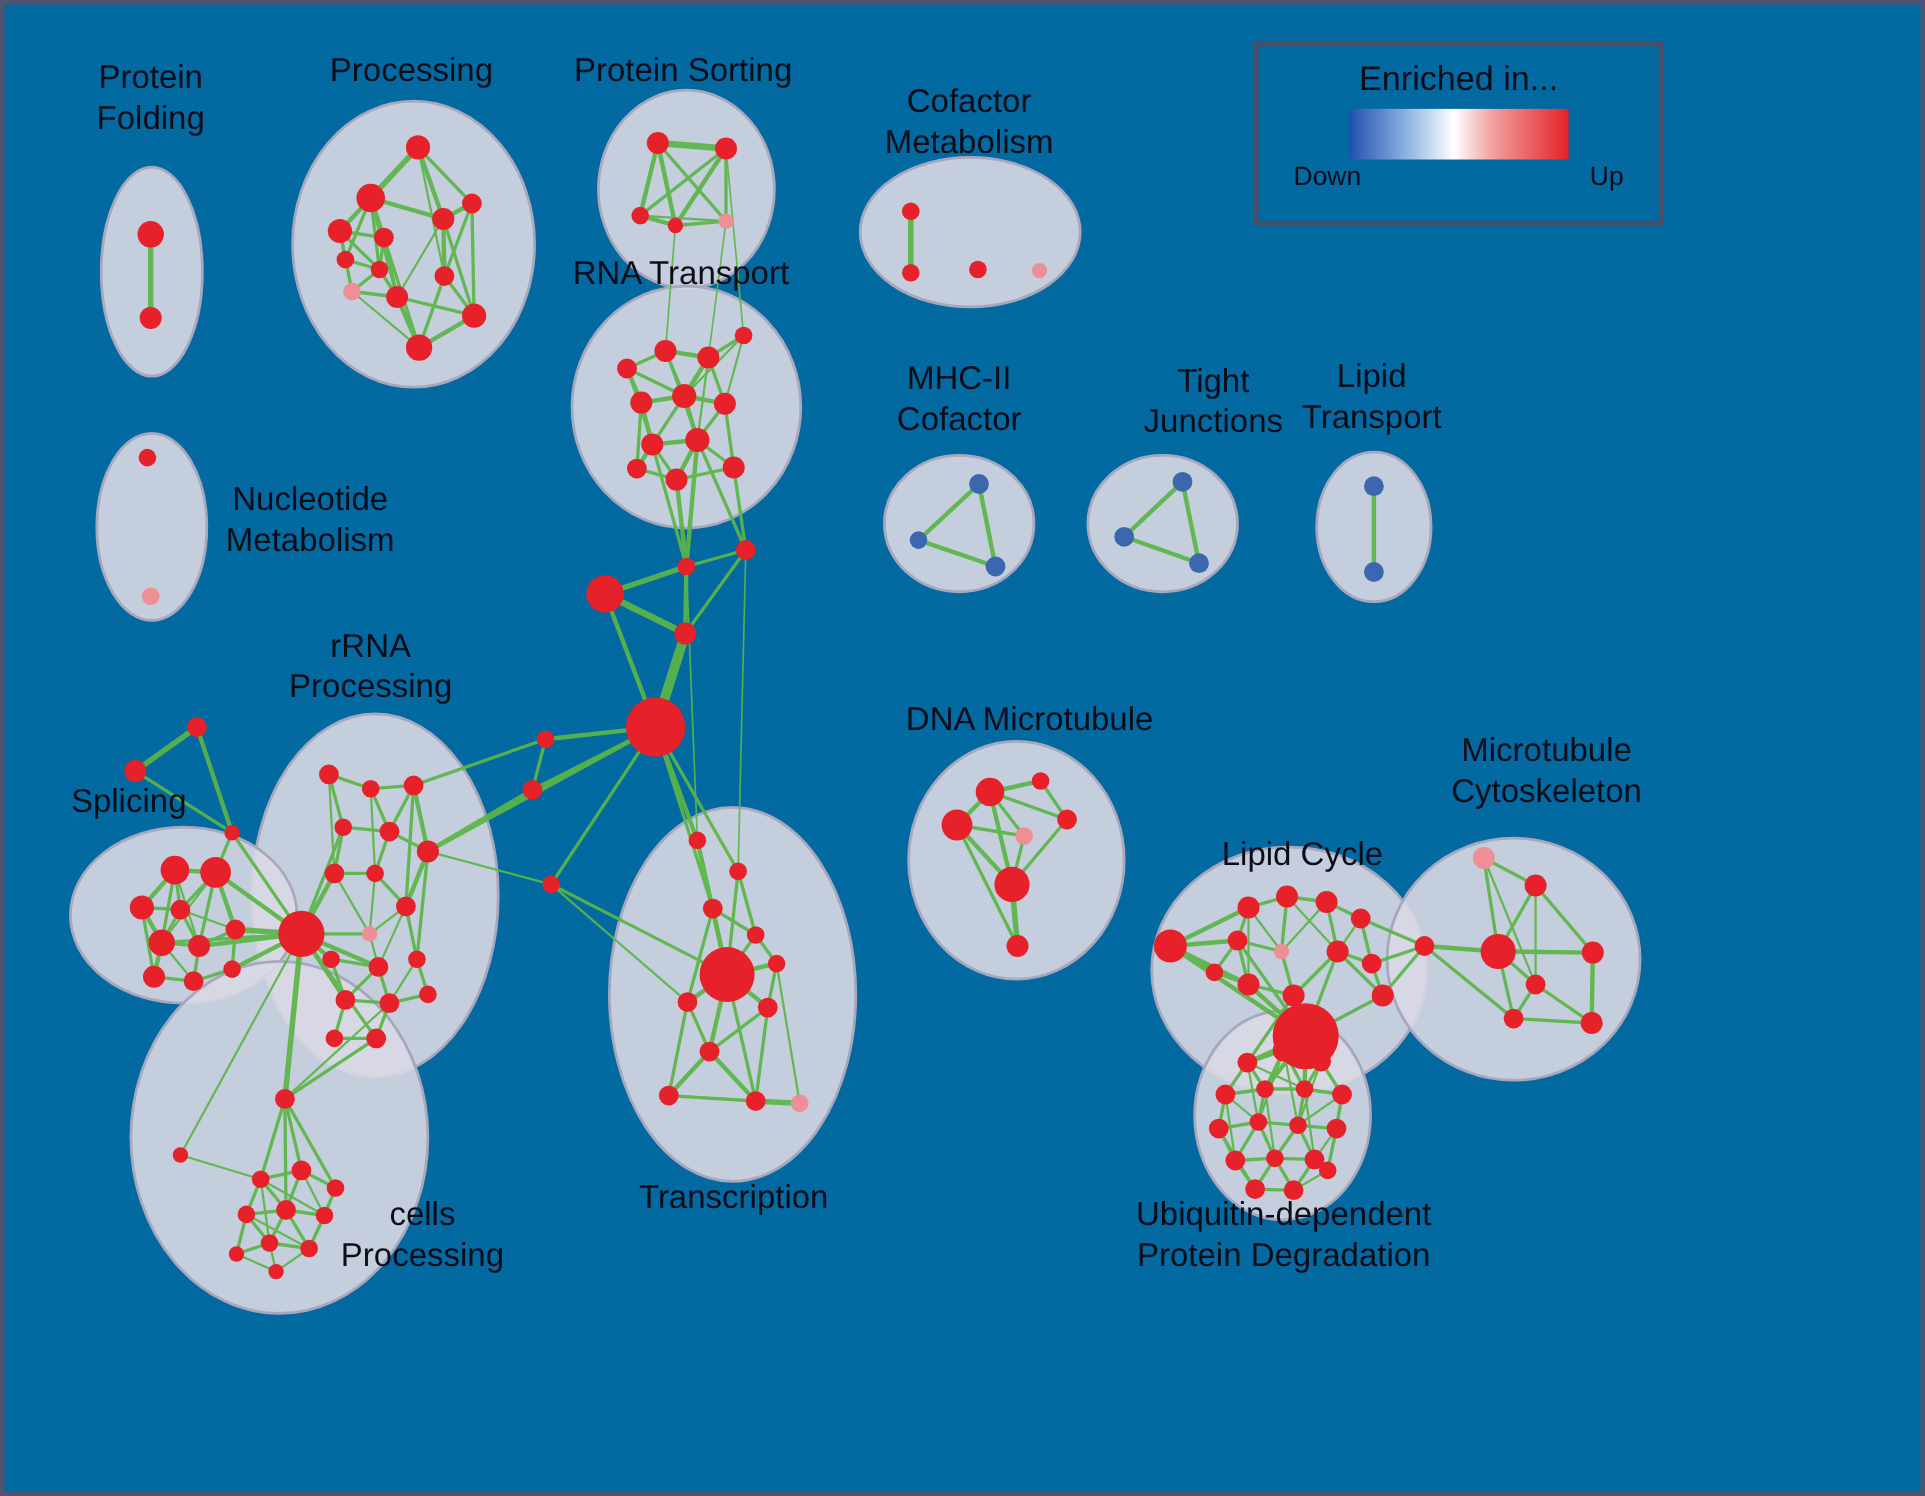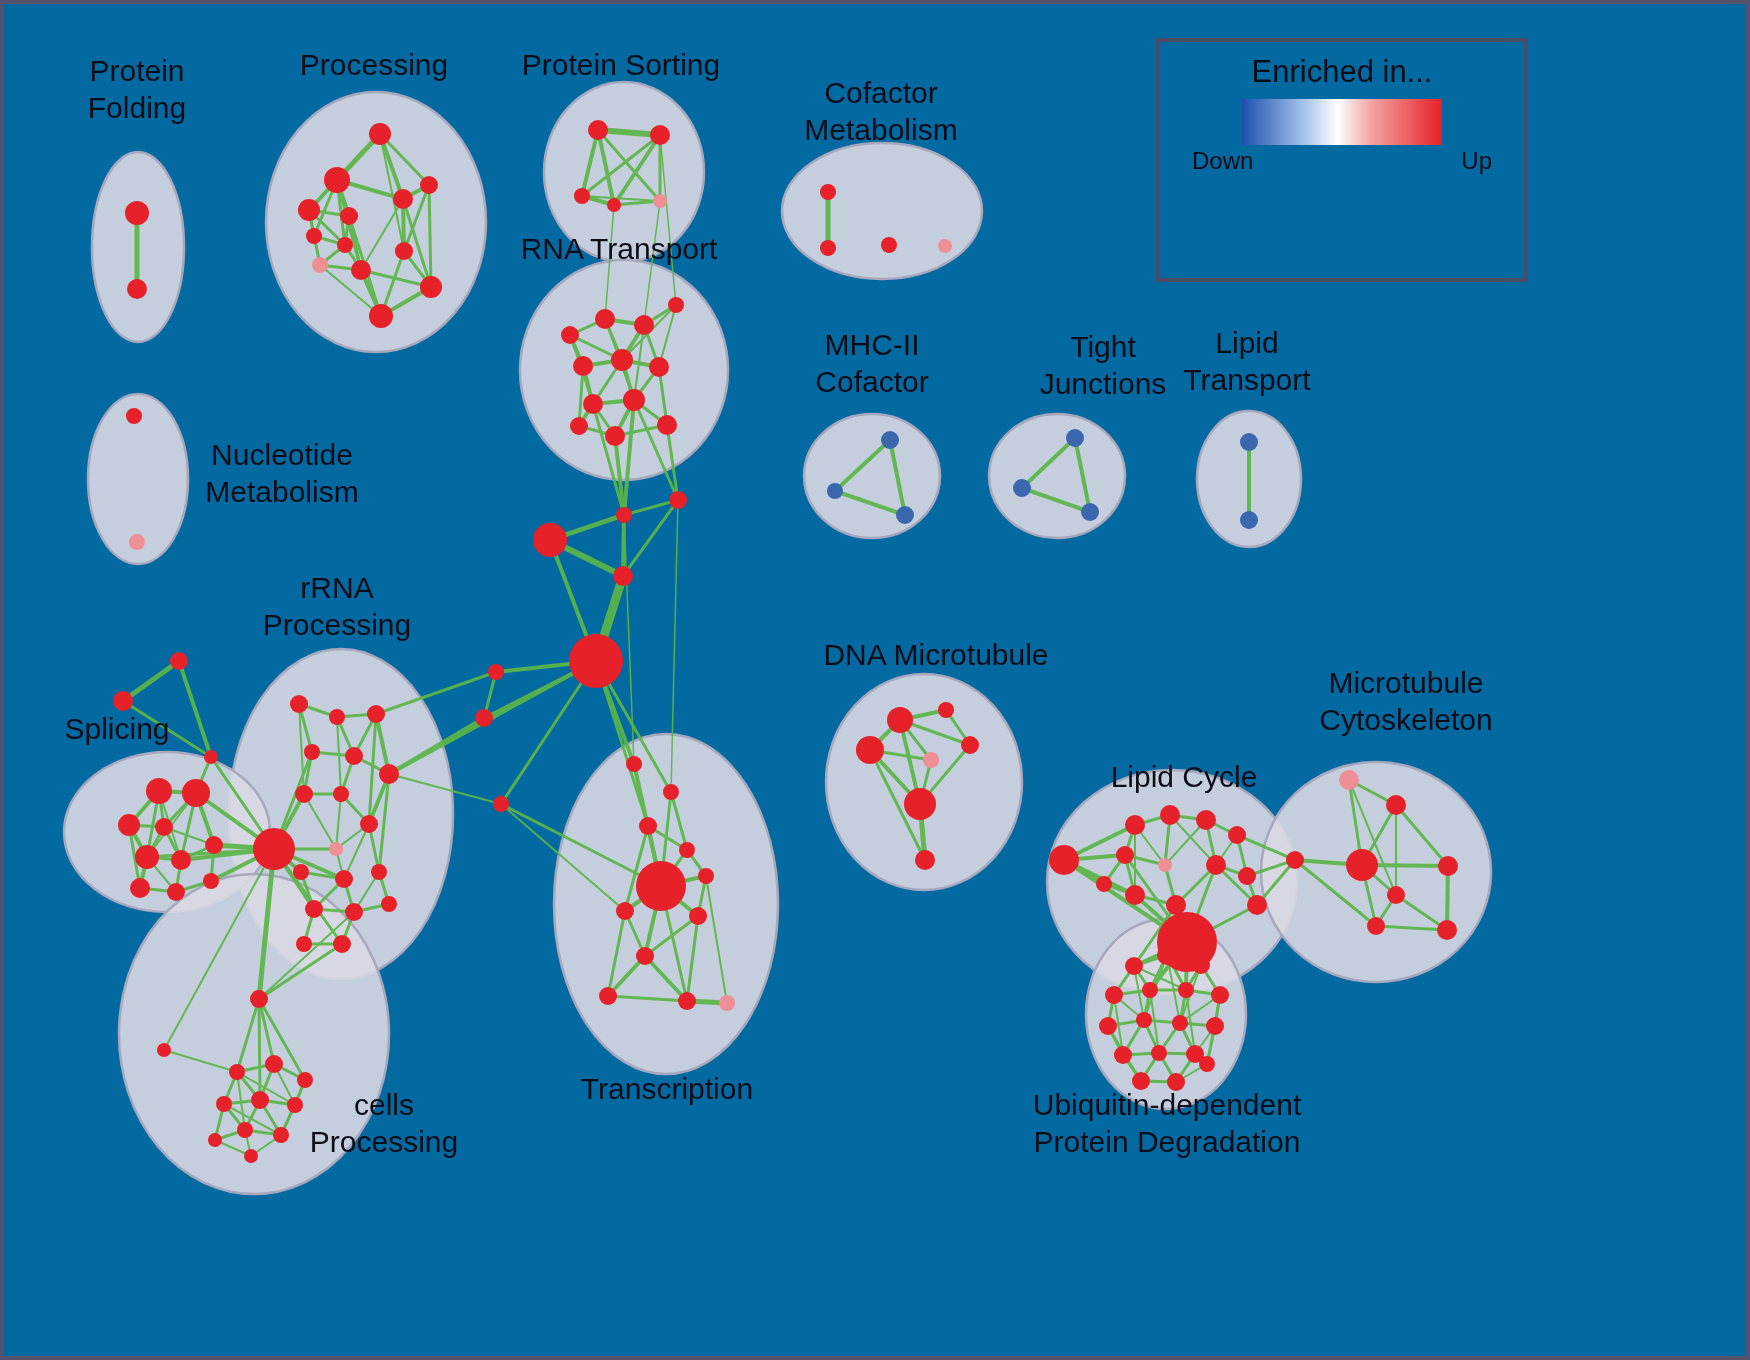--- a/index.html
+++ b/index.html
@@ -8,22 +8,22 @@
     background:#0369a1;border:4px solid #53536f;overflow:hidden;
     font-family:"Liberation Sans",sans-serif;
   }
   #net{position:absolute;left:0;top:0;}
   .clabel{
     position:absolute;transform:translateX(-50%);text-align:center;
     font-size:30px;line-height:37px;color:#0d0d18;white-space:pre-line;
     pointer-events:none;
   }
   .legend{
-    position:absolute;left:1136px;top:34px;width:372px;height:244px;
-    box-sizing:border-box;border:4px solid #4c4c66;text-align:center;color:#0d0d18;margin-left:16px;
+    position:absolute;left:1136px;top:34px;width:372px;height:167px;
+    box-sizing:border-box;border:4px solid #4c4c66;text-align:center;color:#0d0d18;
   }
   .legend-title{font-size:31px;margin-top:12px;}
   .legend-bar{width:200px;height:46px;margin:9px auto 0;}
   .legend-scale{display:flex;justify-content:space-between;width:300px;margin:2px auto 0;font-size:24px;}
   .legend-caption{font-size:27px;line-height:34px;margin-top:6px;white-space:pre-line;}
 </style>
 </head>
 <body>
 
 <div class="stage">

